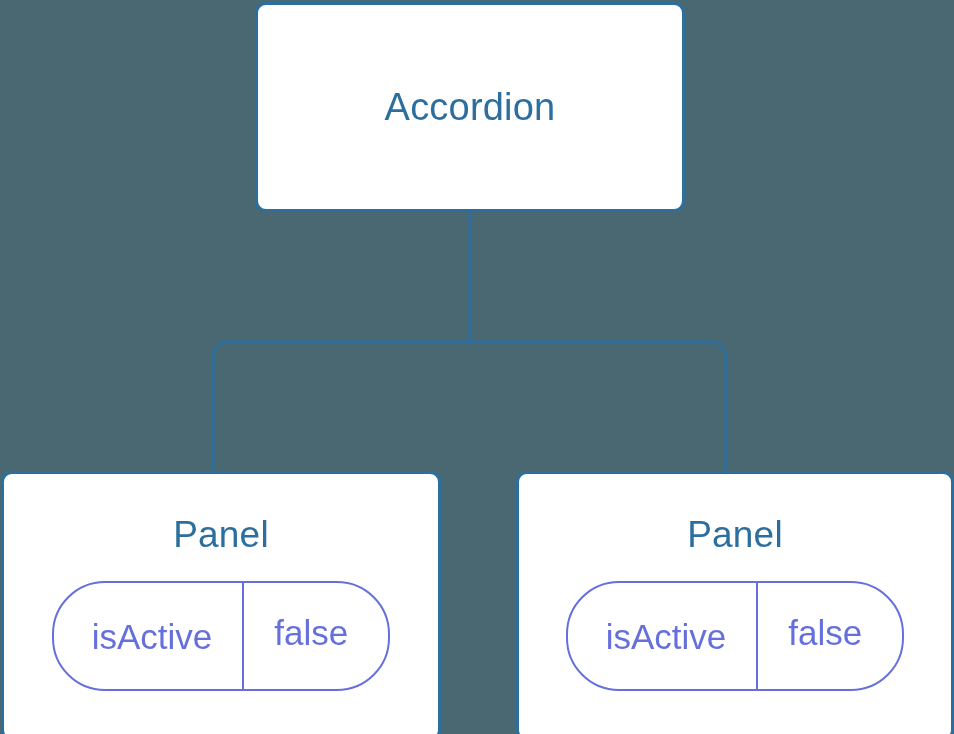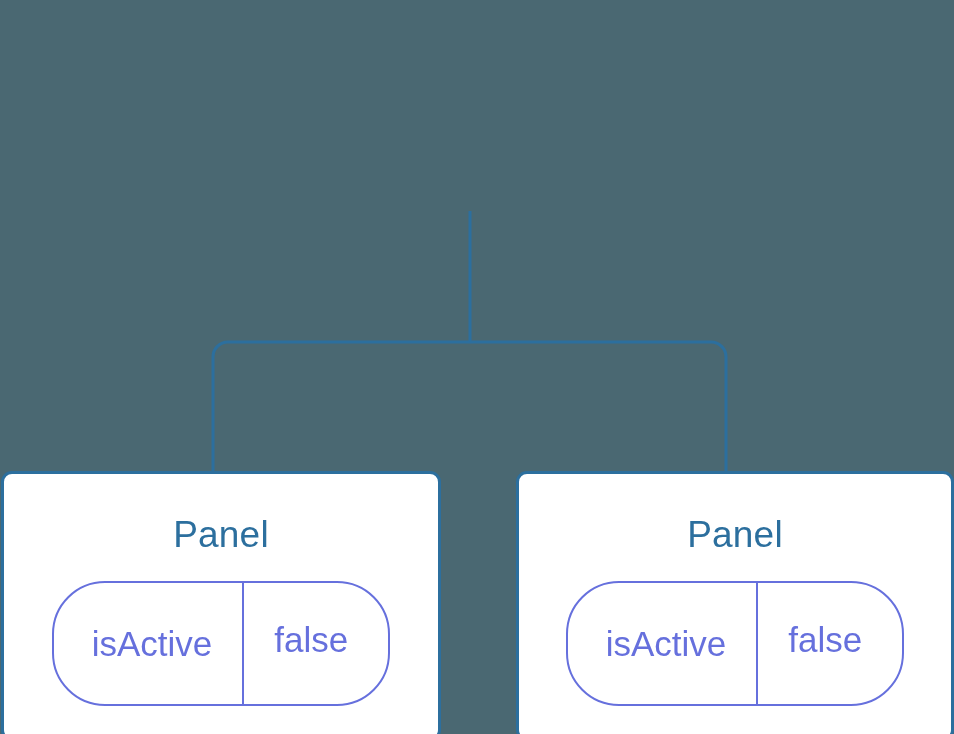--- a/index.html
+++ b/index.html
@@ -73,21 +73,21 @@
     white-space: nowrap;
   }
 
   .node-root .node-title {
     font-size: 38px;
   }
 
   
   .state-pill {
     margin-top: 28px;
-    height: 125px;
+    height: 110px;
     border: 2px solid #6670dd;
     border-radius: 53px;
     display: flex;
     align-items: stretch;
     box-sizing: border-box;
     background: #ffffff;
   }
 
   .pill-key,
   .pill-val {
@@ -113,20 +113,23 @@
 </head>
 <body>
 
 <div id="canvas">
 
   <svg id="edges" viewBox="0 0 954 734" width="954" height="734" xmlns="http://www.w3.org/2000/svg">
     <path d="M470,211 L470,342
              M213,471 L213,357 A15,15 0 0 1 228,342 L711,342 A15,15 0 0 1 726,357 L726,471" fill="none" stroke="#2c6f9e" stroke-width="3" stroke-linecap="butt"></path>
   </svg>
 
+  <div class="node node-root">
+    <span class="node-title">Accordion</span>
+  </div>
 
   <div class="node node-child left">
     <span class="node-title">Panel</span>
     <div class="state-pill">
       <span class="pill-key">isActive</span>
       <span class="pill-val">false</span>
     </div>
   </div>
 
   <div class="node node-child right">

